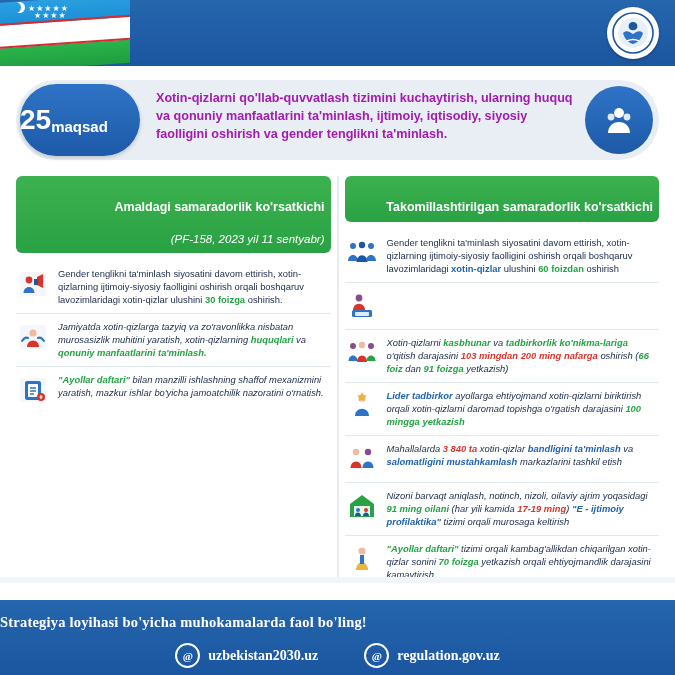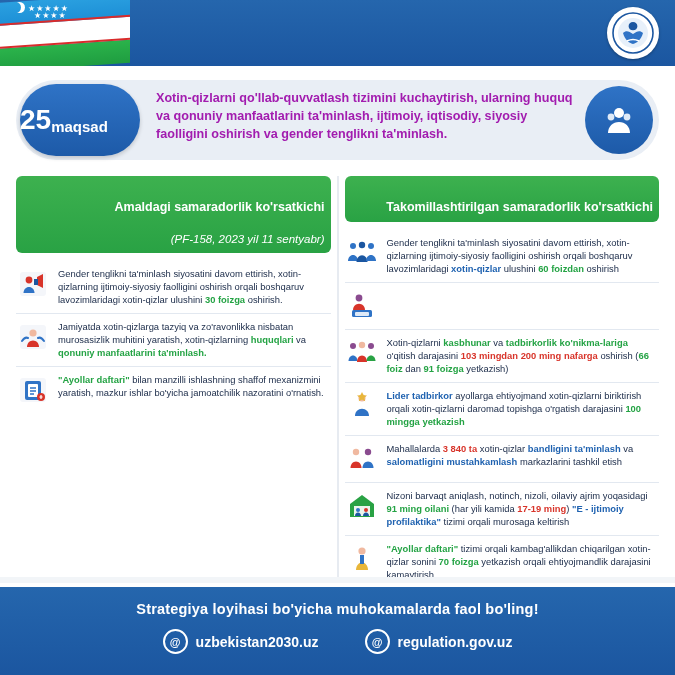--- a/index.html
+++ b/index.html
@@ -77,33 +77,33 @@
   .col-right .col-head{background:linear-gradient(180deg,#3db14f,#29a244);}
   .col-head .t1{font-size:12.5px;font-weight:bold;line-height:1.15;}
   .col-head .t2{font-size:11.5px;font-style:italic;margin-top:19px;}
   .divider{
     position:absolute;left:50%;top:0;width:1px;height:404px;background:#cfd8e4;
     transform:translateX(-.5px);
   }
 
   .items{margin-top:8px;}
   .item{display:flex;gap:8px;align-items:flex-start;padding:6px 2px 6px 0;}
-  .item + .item{border-top:1px solid #e2e8f0;}
+  .item + .item{border-top:1px solid #e2e8f0;font-style:italic;}
   .ic{width:34px;min-width:34px;height:34px;display:flex;align-items:center;justify-content:center;}
   .ic svg{width:32px;height:32px;}
   .txt{font-size:9.4px;line-height:1.38;color:#20304d;padding-top:1px;}
   .b-green{color:#24a344;font-weight:bold;}
   .b-blue{color:#1f62b0;font-weight:bold;}
   .b-red{color:#d8342a;font-weight:bold;}
 
   
   .footer{
-    position:absolute;left:0;bottom:0;width:675px;height:88px;
+    position:absolute;left:0;bottom:0;width:675px;height:75px;
     background:linear-gradient(180deg,#2566ad 0%,#1b56a0 100%);
-    color:#fff;text-align:center;
+    color:#fff;text-align:left;font-family:Liberation Serif, serif;
   }
   .footer-title{font-size:14.5px;font-weight:bold;padding-top:14px;letter-spacing:.2px;}
   .links{display:flex;justify-content:center;gap:46px;margin-top:12px;}
   .link{display:flex;align-items:center;gap:8px;font-size:14px;font-weight:bold;color:#fff;}
   .link .gl{width:21px;height:21px;border-radius:50%;border:2px solid #fff;
     display:flex;align-items:center;justify-content:center;font-size:11px;font-weight:bold;}
   .footer-strip{position:absolute;left:0;bottom:92px;width:675px;height:6px;background:#f2f5f8;}
 </style>
 </head>
 <body>

